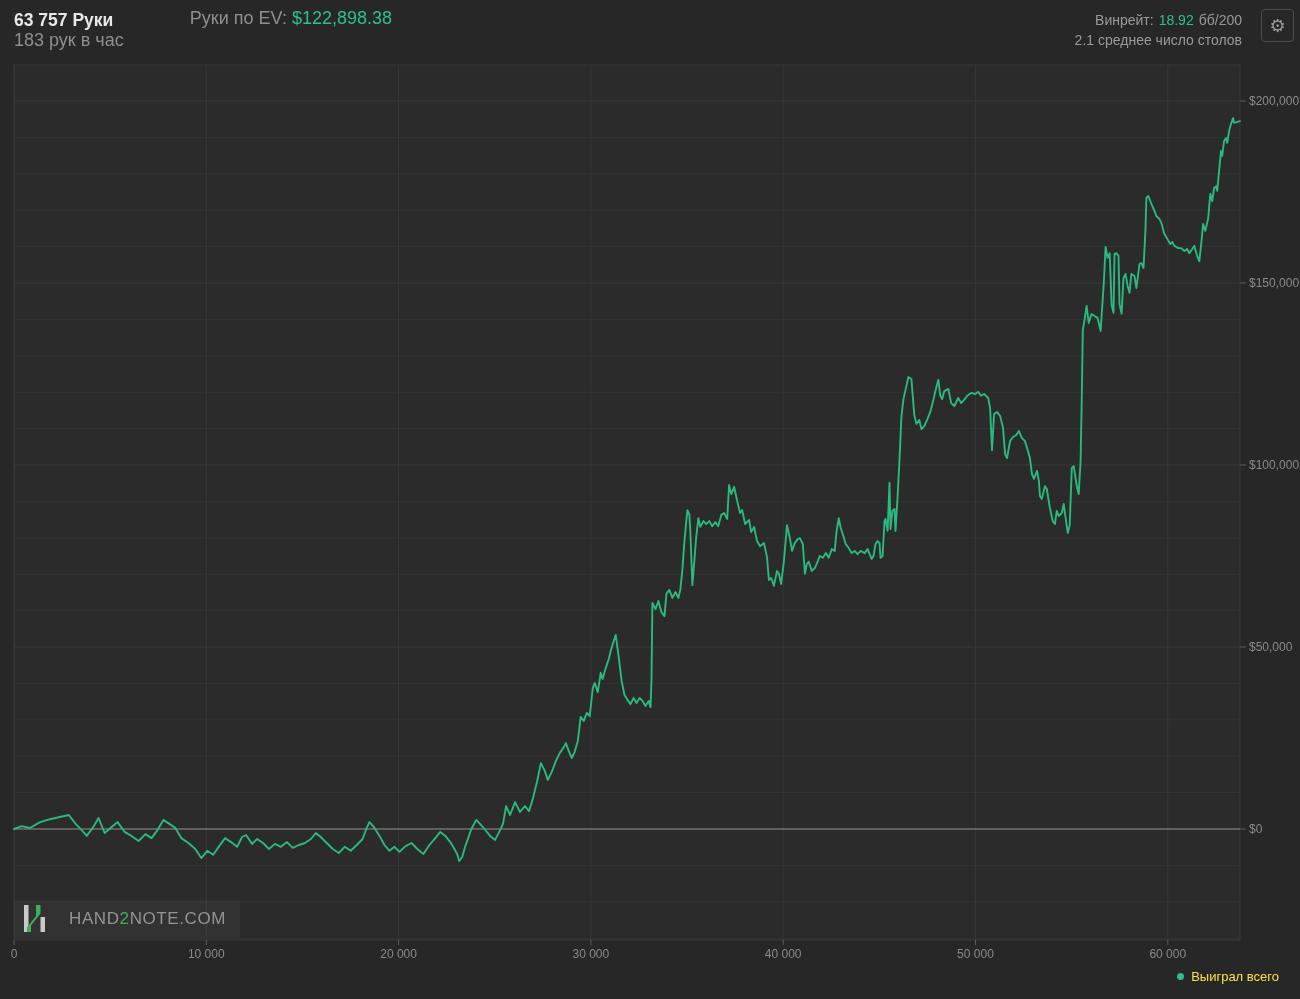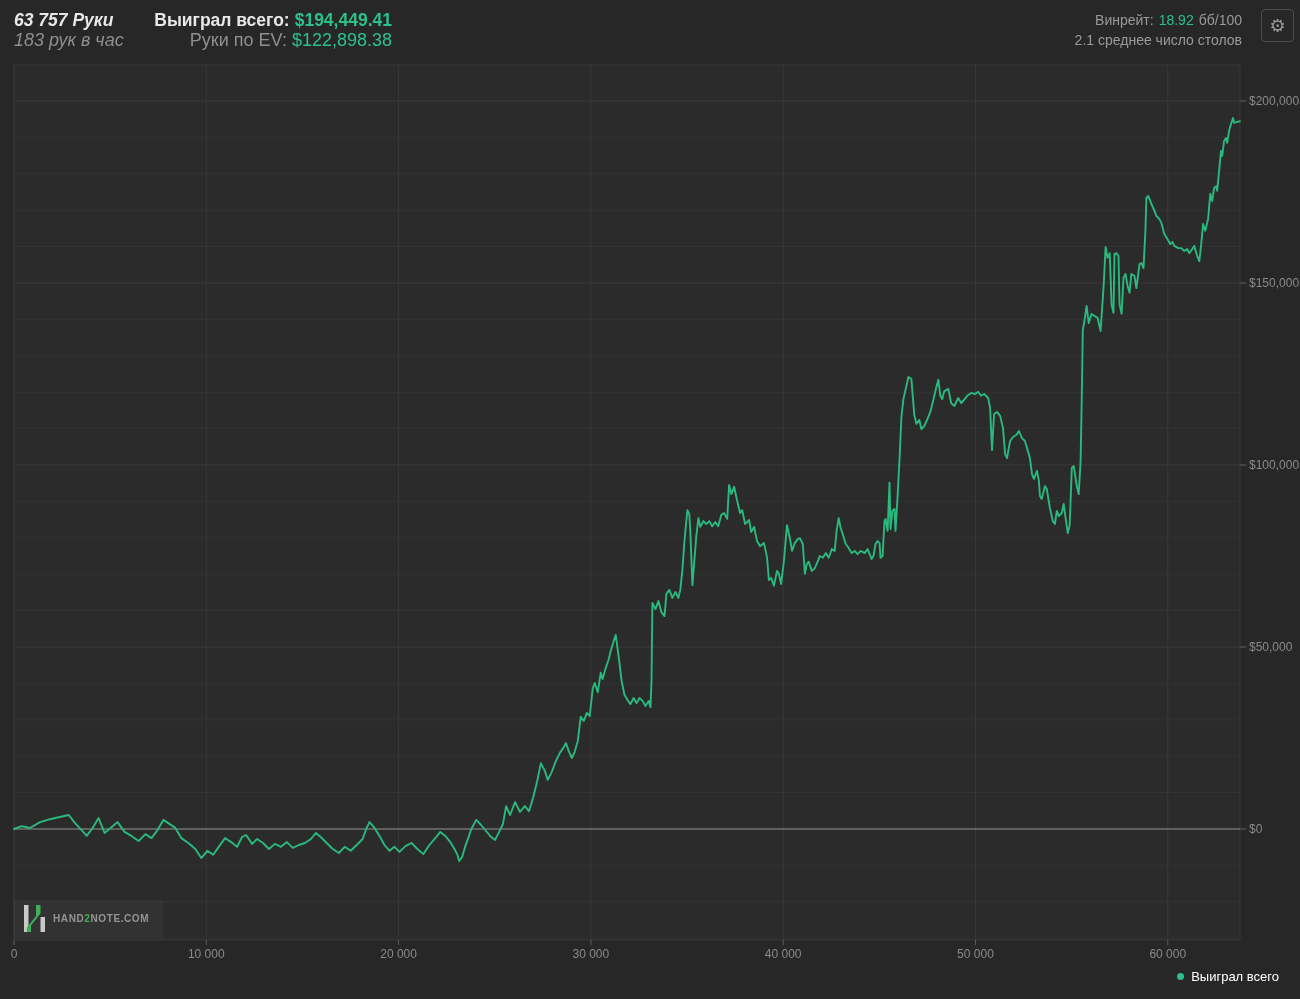--- a/index.html
+++ b/index.html
@@ -4,46 +4,46 @@
 <style>
   html,body{margin:0;padding:0;}
   body{
     width:1300px;height:999px;position:relative;overflow:hidden;
     background:#272727;
     font-family:"Liberation Sans","DejaVu Sans",sans-serif;
     -webkit-font-smoothing:antialiased;
   }
   
   .hdr{position:absolute;top:0;left:0;width:100%;height:62px;}
-  .hdr-left{position:absolute;left:14px;top:9px;font-style:italic;}
+  .hdr-left{position:absolute;left:14px;top:9px;}
   .hdr-won{position:absolute;left:148px;top:9px;width:244px;text-align:right;}
   .hdr-right{position:absolute;right:58px;top:10px;text-align:right;}
   .big{font-size:17.5px;font-weight:bold;color:#e8e8e8;line-height:22px;white-space:nowrap;}
   .sub{font-size:18px;color:#8f8f8f;line-height:18px;white-space:nowrap;}
   .med{font-size:14px;color:#9a9a9a;line-height:20px;white-space:nowrap;}
   .green{color:#2dc08a;}
   .gap-l{margin-left:5px;}
   .gear-btn{
     position:absolute;right:6px;top:9px;width:33px;height:33px;
     border:1px solid #4d4d4d;border-radius:4px;background:transparent;
     color:#9a9a9a;font-size:18px;line-height:31px;text-align:center;
     font-family:"DejaVu Sans",sans-serif;cursor:pointer;padding:0;
   }
   
   #chart-svg{position:absolute;left:0;top:0;}
   
   .legend{position:absolute;right:21px;top:969px;display:flex;align-items:center;cursor:pointer;}
   .legend-dot{width:7px;height:7px;border-radius:50%;margin-right:7px;}
-  .legend-label{font-size:13px;color:#ffffff;}
+  .legend-label{font-size:13px;color:#fde047;}
   
   .logo{
     position:absolute;left:14px;top:900px;display:flex;align-items:center;
     background:rgba(255,255,255,0.035);border-radius:3px;padding:4px 14px 5px 8px;
   }
-  .logo-text{font-size:10px;font-weight:bold;letter-spacing:0.6px;color:#949494;margin-left:6px;white-space:nowrap;}
+  .logo-text{font-size:17px;font-weight:normal;letter-spacing:0.6px;color:#949494;margin-left:22px;white-space:nowrap;}
   .logo-text .g2{color:#3fae57;}
 </style>
 </head>
 <body>
 
 <svg id="chart-svg" width="1300" height="999" viewBox="0 0 1300 999">
     <rect x="14" y="65" width="1226" height="875" fill="#2b2b2b"></rect>
     <line x1="14" y1="938.1982028828753" x2="1240" y2="938.1982028828753" stroke="#333333" stroke-width="1"></line>
     <line x1="14" y1="901.7982611227822" x2="1240" y2="901.7982611227822" stroke="#333333" stroke-width="1"></line>
     <line x1="14" y1="865.398319362689" x2="1240" y2="865.398319362689" stroke="#333333" stroke-width="1"></line>
@@ -102,25 +102,24 @@
     <text x="1249" y="104.99954240073217" fill="#8a8a8a" font-size="12" text-anchor="start">$200,000</text>
     <polyline points="14.0,829.0 21.7,826.1 30.0,828.0 40.0,822.1 50.0,819.2 59.8,817.0 68.8,815.0 75.7,823.9 81.7,830.1 86.7,835.9 92.6,827.9 98.6,818.1 104.6,833.0 111.7,827.0 117.6,822.1 124.6,831.9 131.5,835.9 138.6,841.0 145.5,834.1 151.5,838.1 157.5,830.1 163.4,819.9 169.4,823.9 175.3,827.9 181.3,838.1 188.4,843.0 195.3,849.0 201.3,858.1 207.3,850.8 213.2,854.8 219.2,846.1 225.1,838.1 231.1,842.1 237.1,846.8 242.1,837.0 246.1,835.0 252.1,843.9 257.1,839.0 263.0,843.0 269.0,849.0 274.9,843.9 280.9,846.8 286.9,842.1 292.8,847.9 298.8,845.0 304.9,843.0 310.9,839.0 315.9,833.0 320.7,837.0 326.7,843.0 332.8,849.0 338.8,853.0 344.7,846.8 350.7,850.8 356.7,845.0 362.6,839.0 366.7,827.9 369.5,822.1 374.5,827.9 379.5,835.9 384.5,845.0 389.5,850.8 394.5,846.8 399.5,851.9 405.5,846.1 411.5,843.0 417.4,849.0 423.4,854.1 429.4,845.0 435.3,838.1 440.3,831.9 445.3,835.9 450.3,842.1 454.4,849.0 457.2,854.1 459.2,861.0 462.2,857.0 465.3,846.1 468.2,838.1 471.3,829.0 476.3,819.9 481.1,825.0 486.1,831.0 490.1,835.9 495.1,839.9 499.2,831.9 503.0,823.9 506.1,806.1 510.1,815.0 515.1,802.1 519.9,811.9 524.9,806.1 529.0,811.2 533.0,798.1 537.0,782.0 540.9,763.1 544.9,771.1 547.8,779.9 551.8,771.9 555.9,760.9 559.9,752.9 563.8,747.1 565.9,743.1 568.8,751.1 571.8,758.0 574.7,751.8 577.8,740.9 580.7,716.9 583.8,720.9 586.8,712.9 589.7,716.2 592.8,688.1 594.7,683.0 597.8,692.1 600.7,672.8 602.6,679.0 605.7,668.1 608.8,659.0 610.7,651.0 613.6,641.2 615.7,635.0 618.6,656.1 621.6,680.9 624.5,695.0 627.6,700.1 630.5,704.1 633.6,698.0 636.6,703.1 639.5,698.0 642.6,700.9 645.5,706.0 648.6,700.9 650.5,707.1 651.5,680.1 652.4,603.0 655.5,609.1 658.4,601.1 661.4,612.1 664.5,616.1 666.4,593.9 669.3,589.9 672.4,597.9 675.5,592.0 678.4,597.9 680.3,589.9 682.4,569.8 684.3,542.9 686.3,521.1 687.4,510.1 689.3,514.1 690.3,530.9 692.4,585.1 694.3,561.1 696.3,536.0 698.4,518.1 700.3,526.9 703.4,521.1 706.3,524.0 709.3,521.1 712.2,526.2 715.3,522.1 718.2,526.2 721.3,514.9 724.1,513.0 727.2,518.9 729.1,485.0 731.3,494.1 734.1,486.8 737.2,501.0 740.1,513.0 742.2,510.1 745.1,524.0 749.1,520.0 751.1,532.0 754.1,526.9 757.0,541.1 760.1,546.2 763.9,542.9 767.0,557.1 768.9,580.0 771.1,577.8 773.9,585.8 777.0,570.9 778.9,573.8 781.1,584.0 783.9,561.1 787.0,525.1 789.9,538.2 792.0,550.9 794.9,542.9 798.0,538.9 799.9,538.2 802.8,544.0 804.9,573.8 806.8,564.0 808.7,561.8 811.8,570.9 814.9,568.0 817.8,561.1 819.7,556.0 822.8,557.8 825.9,553.1 828.7,557.8 831.8,549.1 834.7,550.9 836.6,530.9 838.7,518.1 840.7,528.0 842.8,534.2 845.7,544.0 848.7,548.0 851.6,553.1 854.7,550.9 857.6,554.2 860.7,550.9 864.7,553.1 867.6,549.1 871.6,558.9 873.5,556.0 875.5,544.0 877.6,541.1 879.5,542.9 880.5,557.8 882.6,556.0 884.5,521.1 885.5,518.9 887.6,530.9 889.5,482.8 890.5,529.1 892.4,510.9 894.5,509.0 895.5,530.9 897.4,499.9 899.5,459.9 901.4,417.0 903.4,399.1 906.4,386.0 908.4,376.9 911.4,379.1 914.3,415.1 916.4,423.9 919.3,419.9 921.4,429.0 924.3,426.1 927.4,419.1 930.3,411.9 933.4,399.8 936.2,387.8 938.4,379.8 940.3,395.8 942.2,399.1 944.3,391.1 948.3,388.9 951.2,403.1 954.3,406.0 958.2,398.0 961.2,403.1 964.1,399.8 967.2,395.8 971.2,392.9 975.1,394.0 978.2,391.8 981.0,395.8 984.1,394.0 988.2,398.0 990.1,407.9 992.0,450.1 994.1,414.0 997.0,411.9 1000.1,415.9 1003.0,427.9 1005.1,454.1 1007.0,458.1 1010.1,441.0 1013.0,437.0 1016.0,435.2 1018.9,431.1 1022.0,438.1 1024.9,441.0 1027.0,447.9 1029.9,458.1 1032.0,474.1 1033.9,478.8 1037.0,470.8 1038.9,481.0 1039.9,495.9 1041.8,498.9 1044.9,486.1 1046.8,489.0 1049.9,508.0 1052.8,521.1 1054.9,524.0 1056.8,510.9 1058.7,516.0 1061.8,513.0 1063.7,503.9 1064.9,513.0 1067.8,533.1 1069.7,525.1 1071.8,467.9 1073.7,466.1 1076.8,486.1 1078.7,494.1 1080.6,461.0 1081.8,395.8 1082.8,330.0 1084.7,319.0 1086.6,305.9 1088.7,323.0 1091.6,313.9 1094.7,316.1 1097.6,317.9 1100.6,331.0 1103.7,284.8 1105.6,247.0 1107.6,257.9 1109.7,253.2 1111.6,304.8 1113.5,312.8 1114.5,253.9 1116.6,253.2 1118.5,256.1 1119.5,304.1 1121.6,313.9 1123.5,277.9 1125.5,273.9 1127.6,285.9 1129.5,292.8 1131.4,273.9 1134.5,276.1 1136.4,288.1 1139.5,264.1 1141.4,263.0 1143.5,268.1 1145.4,230.9 1146.4,197.8 1148.3,196.0 1149.5,198.9 1151.4,204.0 1154.5,210.9 1156.4,216.0 1159.3,218.9 1161.4,222.9 1164.3,233.9 1167.4,239.0 1170.3,244.1 1172.4,241.9 1174.3,245.9 1178.3,248.1 1181.2,248.1 1184.3,251.0 1187.2,249.1 1189.3,253.2 1192.2,249.1 1194.3,245.9 1197.2,256.1 1199.3,261.2 1201.2,244.1 1203.1,224.0 1205.3,230.9 1208.1,218.9 1210.3,193.8 1212.2,201.1 1214.1,188.0 1216.2,186.2 1217.2,190.9 1219.1,170.9 1221.0,150.9 1222.2,156.0 1224.1,141.0 1226.0,138.1 1227.2,142.9 1229.1,130.8 1231.0,123.9 1233.1,118.1 1234.1,122.8 1240.0,121.2" fill="none" stroke="#2ab97e" stroke-width="1.9" stroke-linejoin="round" stroke-linecap="round"></polyline>
   </svg>
 
 <div class="hdr">
   <div class="hdr-left">
     <div class="big">63 757 Руки</div>
     <div class="sub">183 рук в час</div>
   </div>
   <div class="hdr-won">
-    <div class="big"><span>Выиграл всего:</span><span class="green gap-l">$194,449.41</span></div>
     <div class="sub"><span>Руки по EV:</span><span class="green gap-l">$122,898.38</span></div>
   </div>
   <div class="hdr-right">
-    <div class="med"><span>Винрейт:</span><span class="green gap-l">18.92</span><span class="gap-l">бб/100</span></div>
+    <div class="med"><span>Винрейт:</span><span class="green gap-l">18.92</span><span class="gap-l">бб/200</span></div>
     <div class="med">2.1 среднее число столов</div>
   </div>
   <button class="gear-btn"><span>⚙</span></button>
 </div>
 
 <div class="legend">
   <span class="legend-dot" style="background: rgb(45, 190, 141);"></span>
   <span class="legend-label">Выиграл всего</span>
 </div>
 

